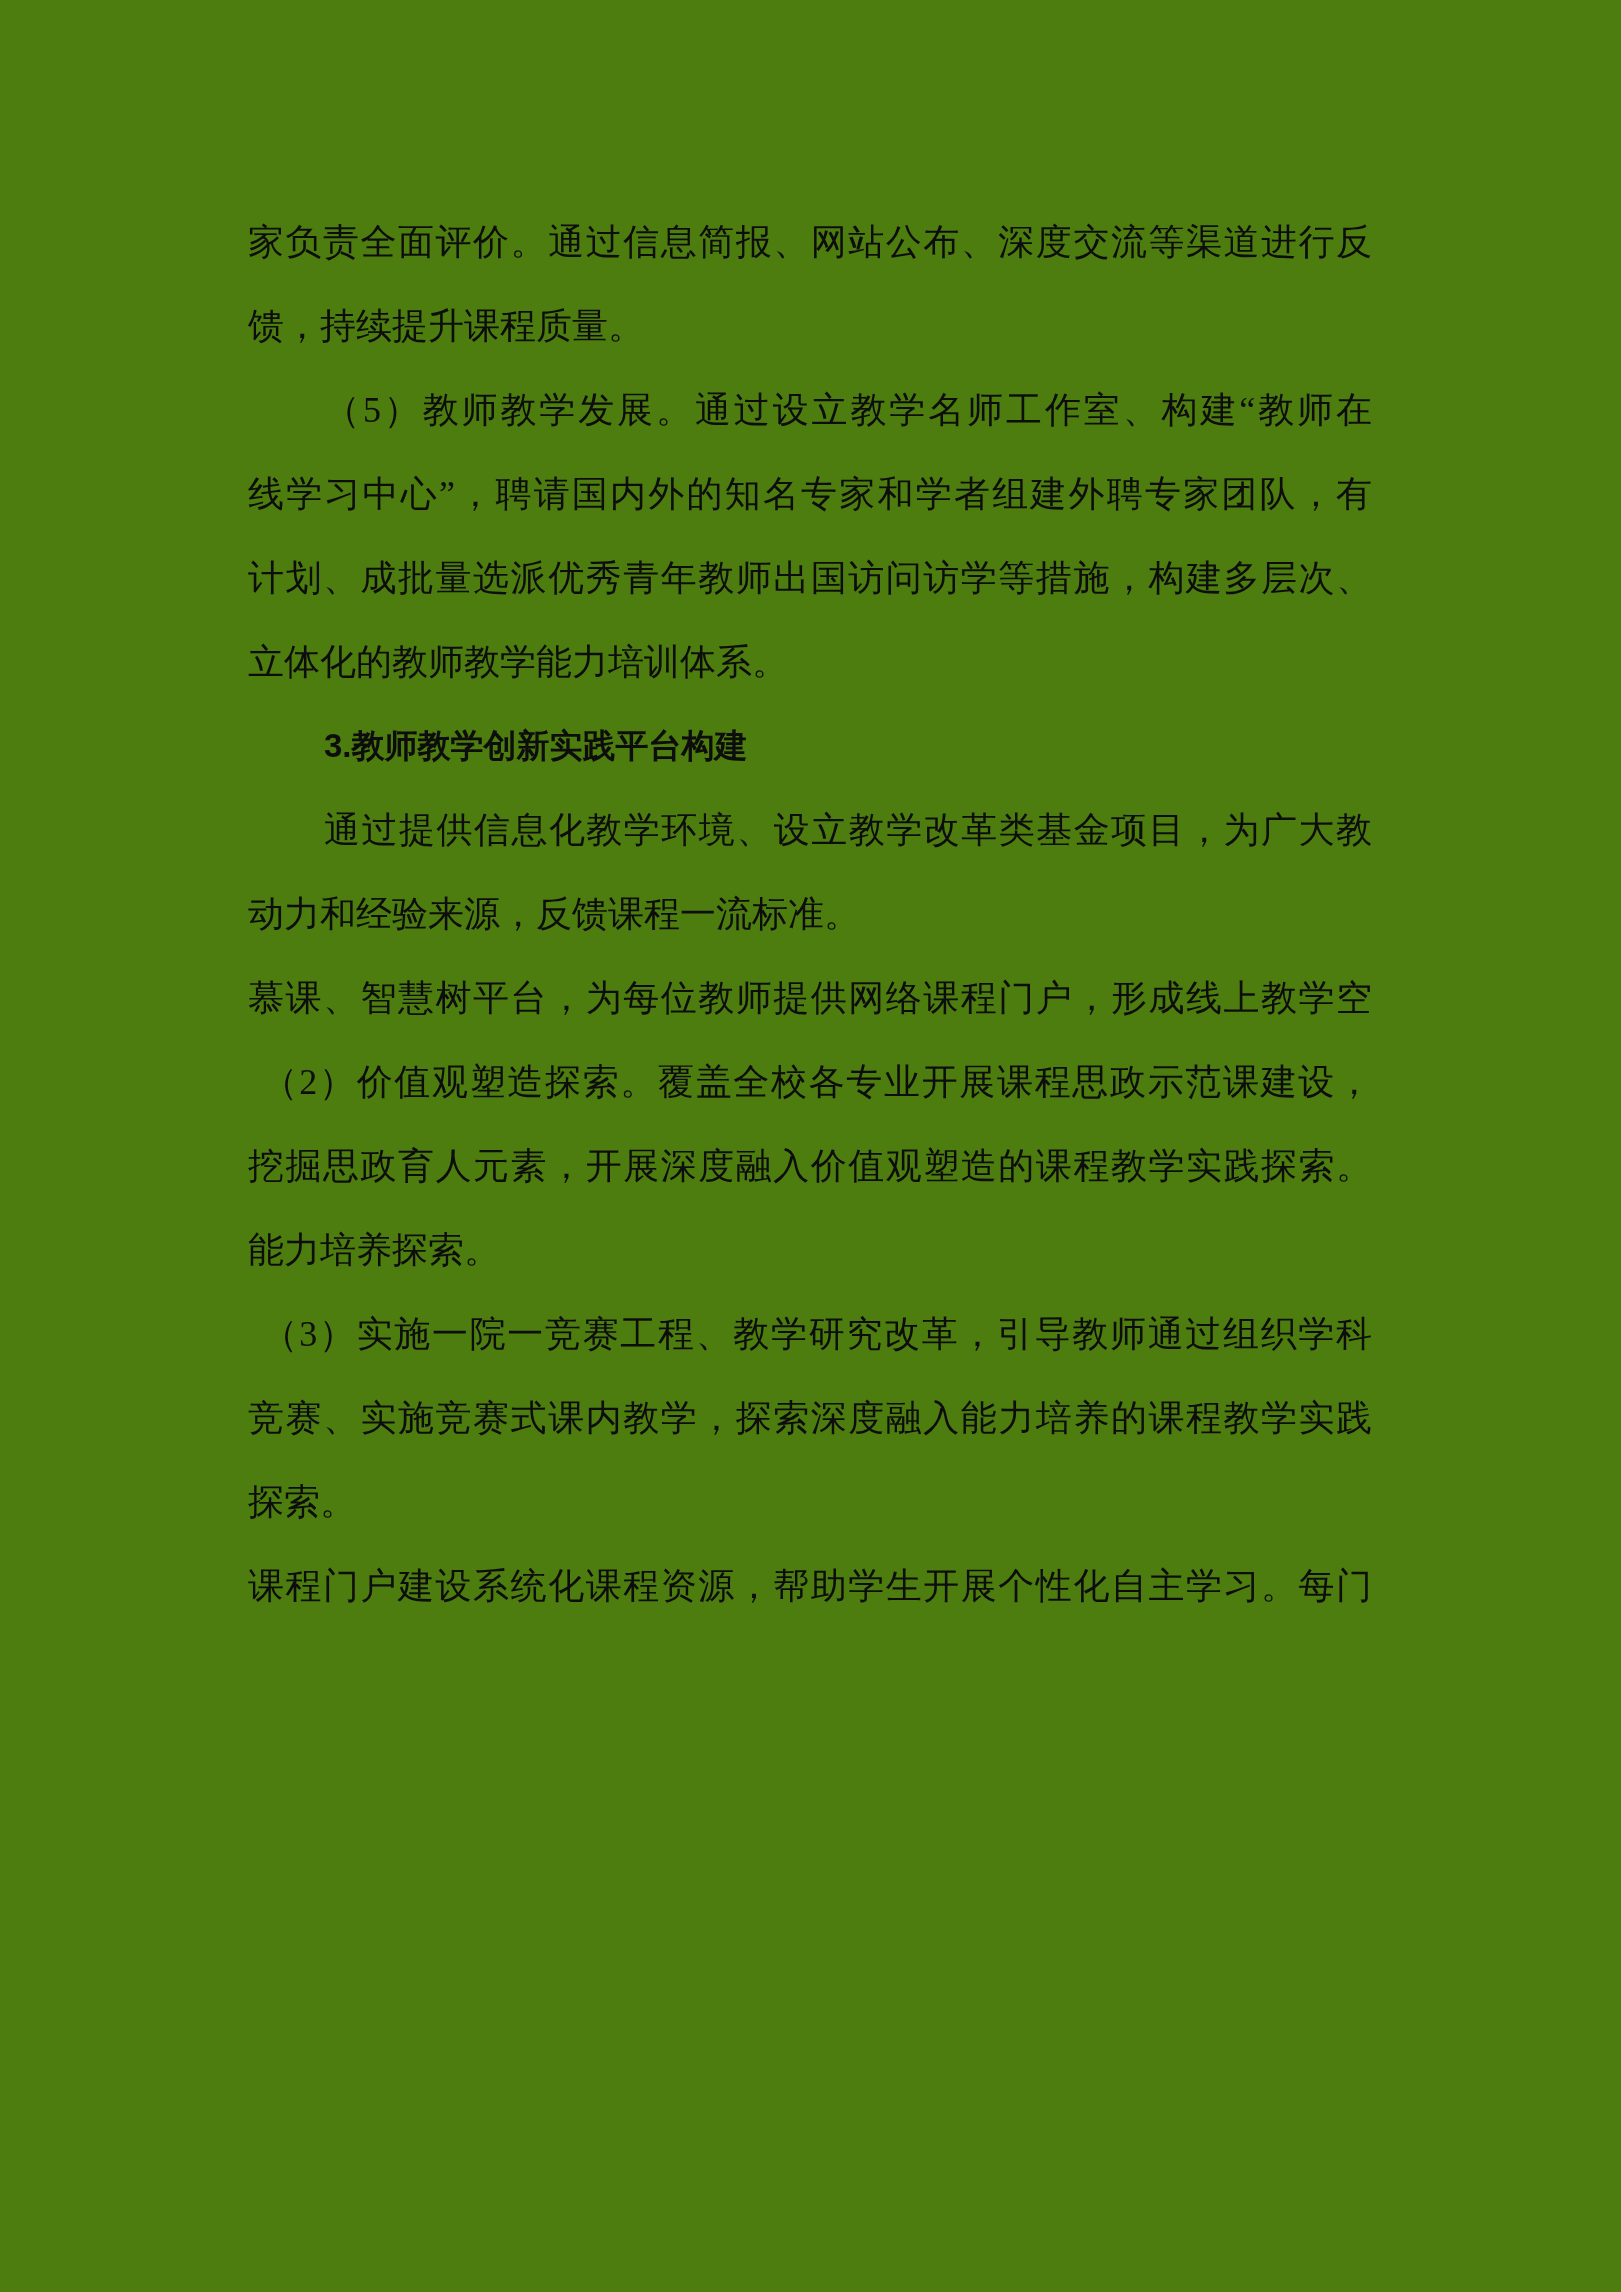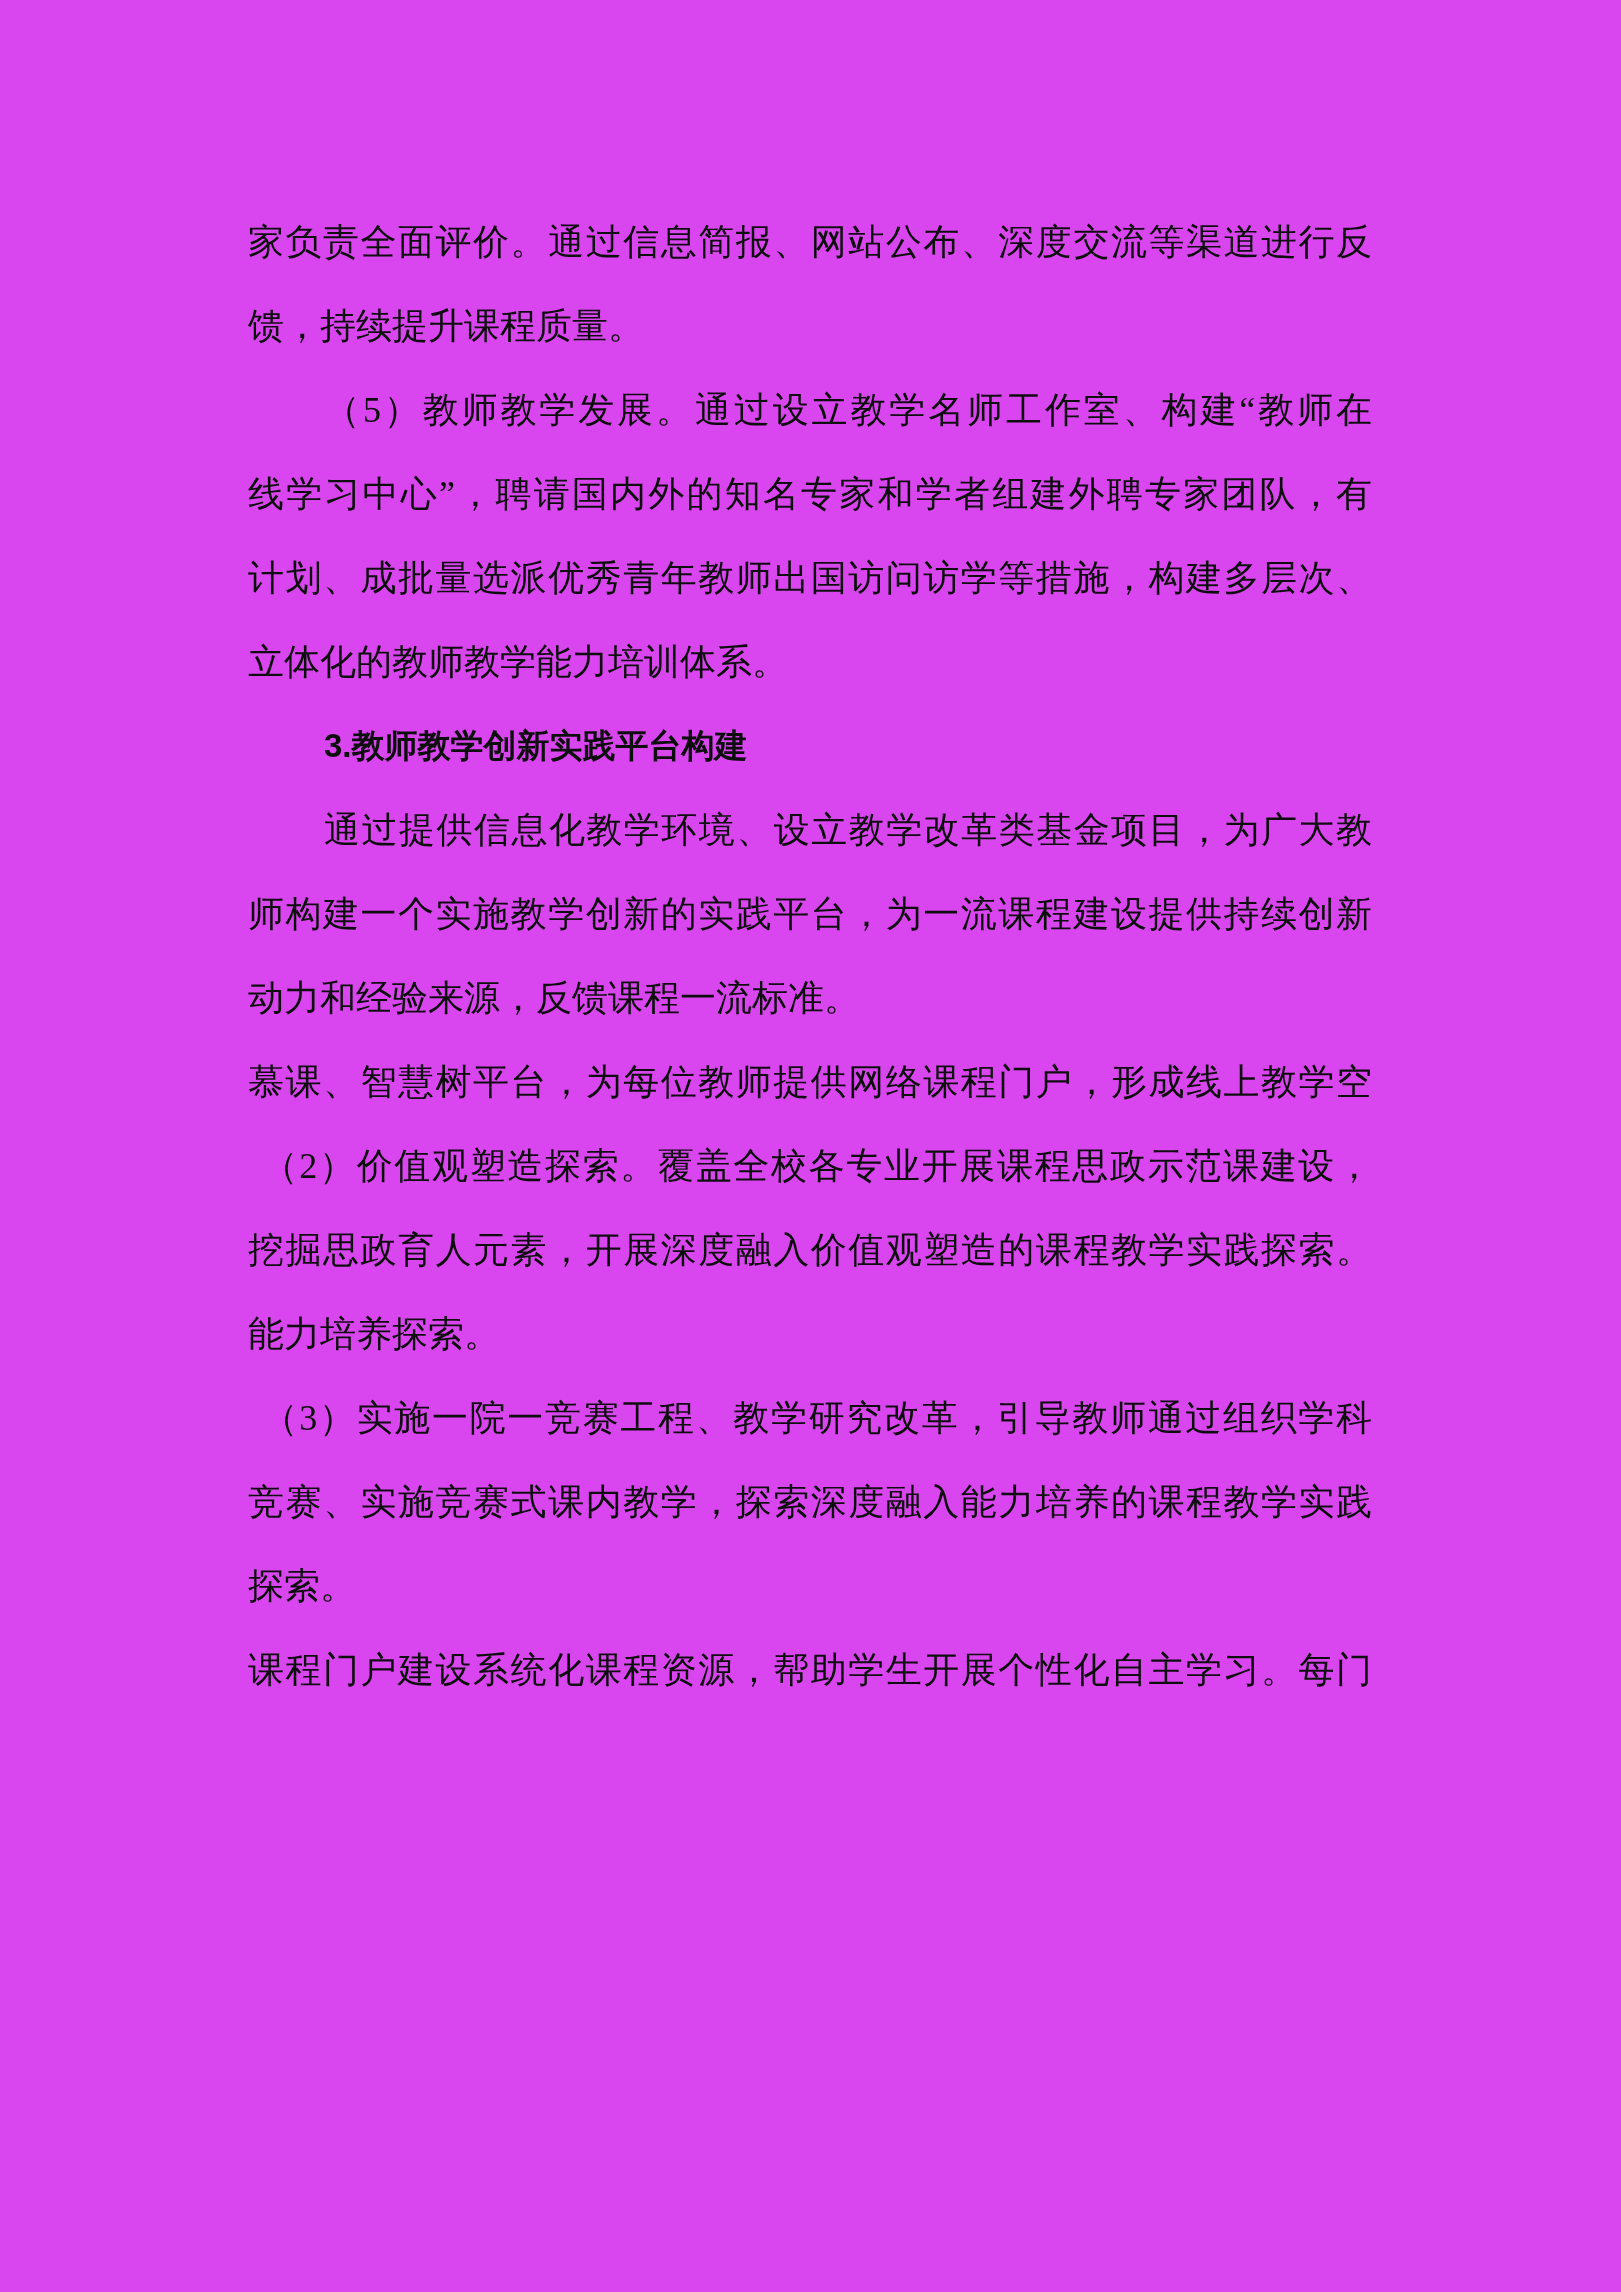--- a/index.html
+++ b/index.html
@@ -11,21 +11,21 @@
     height: 2293px;
     background: #ffffff;
     position: relative;
     overflow: hidden;
     font-family: "Liberation Serif", "DejaVu Serif", serif;
     color: #0d0d0d;
   }
   .page {
     position: absolute;
     inset: 0;
-    background: #d946ef;
+    background: #4d7c0f;
   }
   .text-block {
     position: absolute;
     left: 248px;
     top: 200px;
     width: 1124px;
   }
   .line {
     height: 84px;
     line-height: 84px;
@@ -59,21 +59,20 @@
 <div class="page">
   <div class="text-block">
     <div class="line fill">家负责全面评价。通过信息简报、网站公布、深度交流等渠道进行反</div>
     <div class="line">馈，持续提升课程质量。</div>
     <div class="line ind2 fill">（5）教师教学发展。通过设立教学名师工作室、构建“教师在</div>
     <div class="line fill">线学习中心”，聘请国内外的知名专家和学者组建外聘专家团队，有</div>
     <div class="line fill">计划、成批量选派优秀青年教师出国访问访学等措施，构建多层次、</div>
     <div class="line">立体化的教师教学能力培训体系。</div>
     <div class="line ind2 heading">3.教师教学创新实践平台构建</div>
     <div class="line ind2 fill">通过提供信息化教学环境、设立教学改革类基金项目，为广大教</div>
-    <div class="line fill">师构建一个实施教学创新的实践平台，为一流课程建设提供持续创新</div>
     <div class="line">动力和经验来源，反馈课程一流标准。</div>
     <div class="line fill">慕课、智慧树平台，为每位教师提供网络课程门户，形成线上教学空</div>
     <div class="line indp fill">（2）价值观塑造探索。覆盖全校各专业开展课程思政示范课建设，</div>
     <div class="line fill">挖掘思政育人元素，开展深度融入价值观塑造的课程教学实践探索。</div>
     <div class="line">能力培养探索。</div>
     <div class="line indp fill">（3）实施一院一竞赛工程、教学研究改革，引导教师通过组织学科</div>
     <div class="line fill">竞赛、实施竞赛式课内教学，探索深度融入能力培养的课程教学实践</div>
     <div class="line">探索。</div>
     <div class="line fill">课程门户建设系统化课程资源，帮助学生开展个性化自主学习。每门</div>
   </div>

